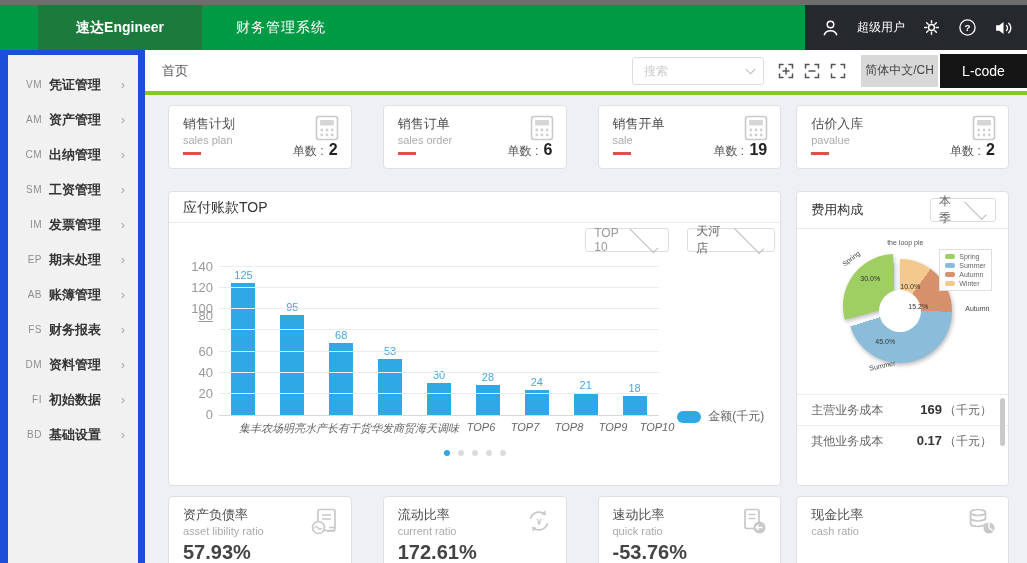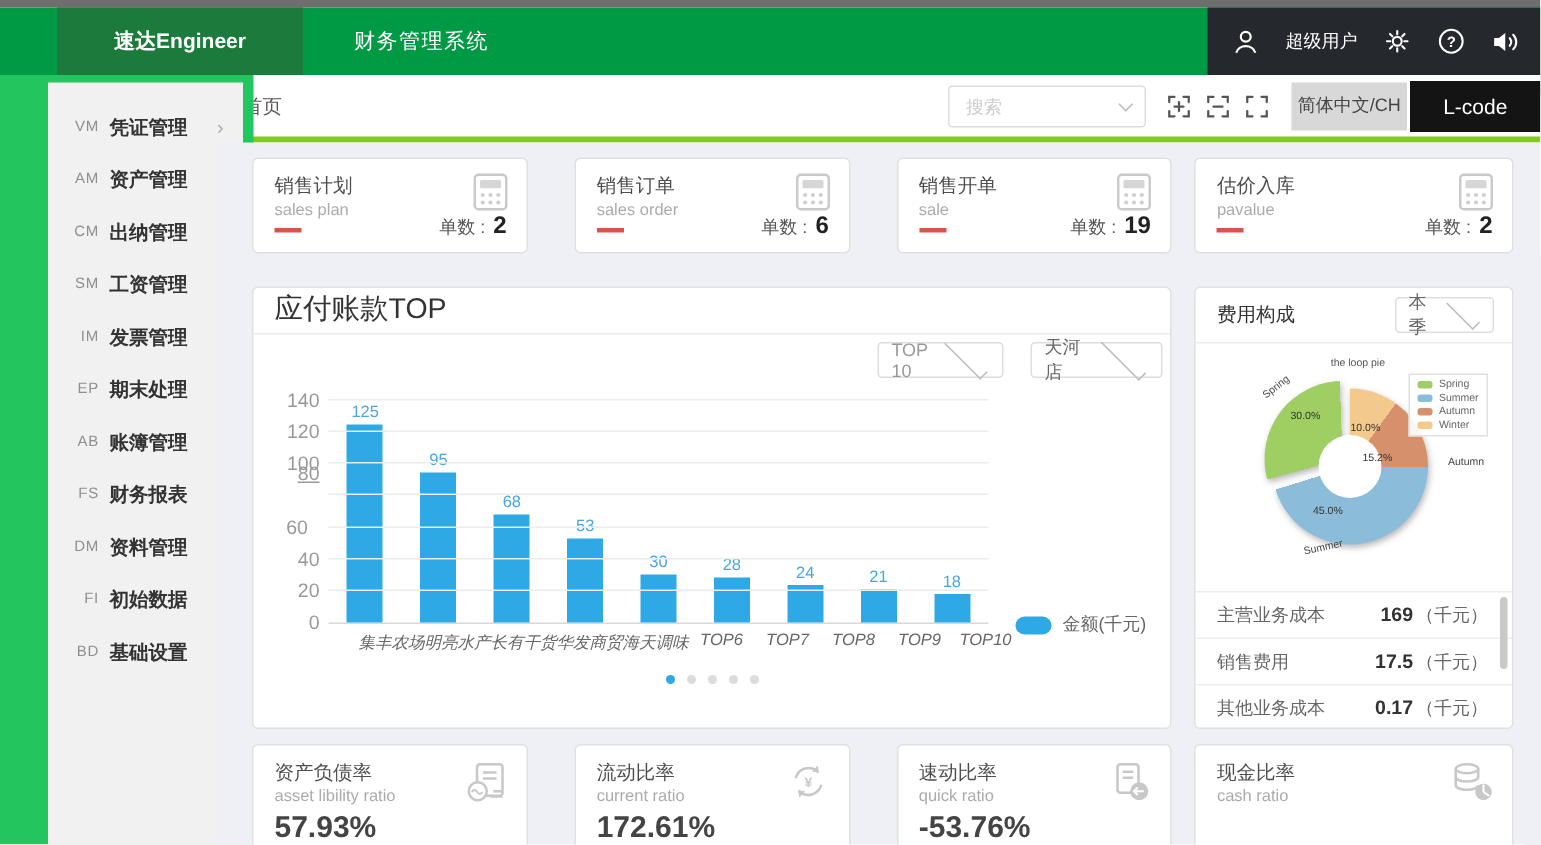--- a/index.html
+++ b/index.html
@@ -28,21 +28,21 @@
   .chev{width:6px;height:6px;border-right:1.4px solid #bbb;border-bottom:1.4px solid #bbb;
         transform:rotate(45deg);margin-top:-3px;flex:none;}
   .zoom-icons{display:flex;gap:8px;margin:0 14px 0 13px;}
   .zoom-icons .hicon{padding:1px;}
   .lang-btn{width:77px;height:32px;background:#d8d8d8;color:#444;font-size:12px;
             display:flex;align-items:center;justify-content:center;cursor:pointer;}
   .lcode-btn{width:87px;height:34px;background:#141414;color:#fff;font-size:14px;margin-left:2px;
              display:flex;align-items:center;justify-content:center;cursor:pointer;}
 
   
-  .sidebar{position:absolute;left:0;top:50px;width:145px;height:513px;background:#22c55e;padding-left:24px;}
+  .sidebar{position:absolute;left:0;top:50px;width:145px;height:513px;background:#1d4ed8;}
   .side-panel{margin:5px 7px 0 8px;background:#f1f1f2;height:508px;padding-top:12px;box-sizing:border-box;}
   .side-item{height:35px;display:flex;align-items:center;padding:0 13px 0 10px;cursor:pointer;}
   .side-item .code{width:24px;font-size:10px;color:#8f8f8f;text-align:right;margin-right:7px;letter-spacing:.5px;}
   .side-item .label{flex:1;font-size:13px;color:#333;font-weight:600;}
   .side-item .chev-r{color:#a9a9a9;font-size:13px;}
 
   
   .main{position:absolute;left:145px;top:95px;width:882px;height:468px;background:#eef0f5;
         padding:10px 18px 0 23px;box-sizing:border-box;}
   .grid{display:flex;gap:15px;}
@@ -55,21 +55,21 @@
   .stat-title{font-size:13px;color:#4e4e4e;}
   .stat-sub{font-size:11px;color:#ababab;margin-top:1px;}
   .red-dash{position:absolute;left:14px;bottom:13px;width:18px;height:3px;background:#d9534a;}
   .stat-count{position:absolute;right:13px;bottom:8px;font-size:12px;color:#555;}
   .stat-count .count-num{font-size:16px;font-weight:bold;color:#222;margin-left:2px;}
   .calc-icon{position:absolute;top:9px;right:12px;}
 
   
   .chart-panel{height:295px;margin-bottom:10px;overflow:hidden;}
   .panel-header{height:30px;line-height:30px;border-bottom:1px solid #ececec;padding:0 14px;
-                font-size:19px;color:#333;}
+                font-size:14px;color:#333;}
   .filter-row{height:34px;display:flex;align-items:center;justify-content:flex-end;gap:18px;padding-right:5px;padding-left:12px;}
   .select{height:24px;border:1px solid #ddd;border-radius:3px;display:flex;align-items:center;
           padding:0 8px;box-sizing:border-box;cursor:pointer;background:#fff;}
   .select span{flex:1;font-size:12px;color:#999;}
   .select.dark span{color:#666;}
   .sel-top{width:84px;}
   .sel-store{width:88px;}
   .chart-body{display:flex;padding:10px 0 0 14px;position:relative;}
   .yaxis{position:relative;width:30px;height:148px;margin-right:6px;}
   .yaxis span{position:absolute;right:0;font-size:13px;color:#999;line-height:10px;}
@@ -332,21 +332,21 @@
             <div class="select sel-store dark">
               <span>天河店</span>
                 <span class="chev"></span>
             </div>
           </div>
           <div class="chart-body">
             <div class="yaxis" id="yaxis">
                 <span style="top: 143px; width: 100%; text-align: right;">0</span>
                 <span style="top: 121.857px; width: 100%; text-align: right;">20</span>
                 <span style="top: 100.714px; width: 100%; text-align: right;">40</span>
-                <span style="top: 79.5714px; width: 100%; text-align: center;">60</span>
+                <span style="top: 79.5714px; width: 100%; text-align: right;">60</span>
                 <span style="top: 44px; width: 100%; text-align: right; text-decoration: underline;">80</span>
                 <span style="top: 37.2857px; width: 100%; text-align: right;">100</span>
                 <span style="top: 16.1429px; width: 100%; text-align: right;">120</span>
                 <span style="top: -5px; width: 100%; text-align: right;">140</span>
               </div>
             <div class="plot" id="plot">
               <div class="bars" id="bars">
                   <div class="bar-col">
                     <span class="bval">125</span>
                     <div class="bar" style="height: 132.143px; background: rgb(46, 169, 230);"></div>
@@ -525,24 +525,20 @@
                   <span class="pl-name">Winter</span>
                 </div>
               </div>
             </div>
           <div class="exp-rows" id="exp-rows">
               <div class="exp-row">
                 <span class="rlabel">主营业务成本</span>
                 <span class="rval"><span>169</span><span class="runit">（千元）</span></span>
               </div>
               <div class="exp-row">
-                <span class="rlabel">销售费用</span>
-                <span class="rval"><span>17.5</span><span class="runit">（千元）</span></span>
-              </div>
-              <div class="exp-row">
                 <span class="rlabel">其他业务成本</span>
                 <span class="rval"><span>0.17</span><span class="runit">（千元）</span></span>
               </div>
               <div class="scroll-thumb"></div>
             </div>
         </div>
 
         <div class="cards-row" id="bottom-card-right">
             <div class="card ratio-card">
               <div class="ratio-title">现金比率</div>

